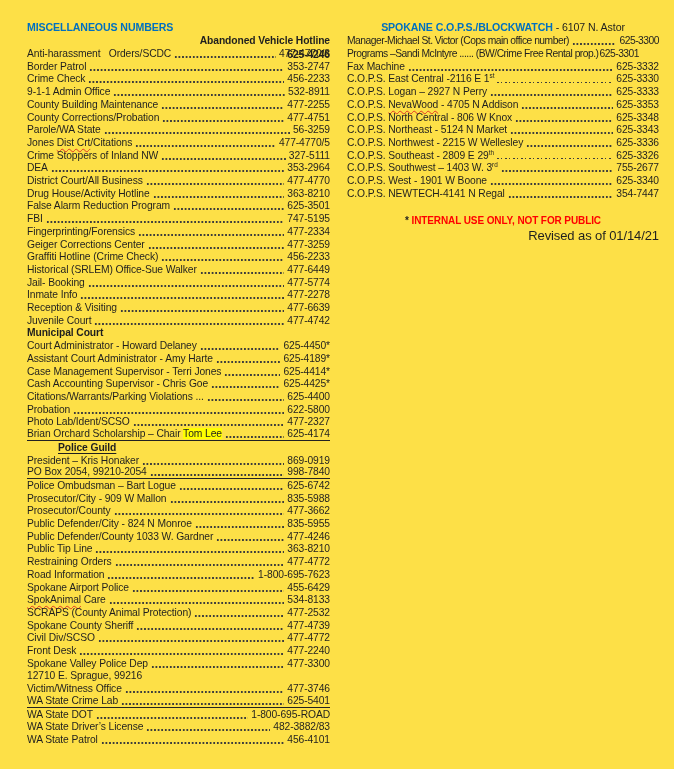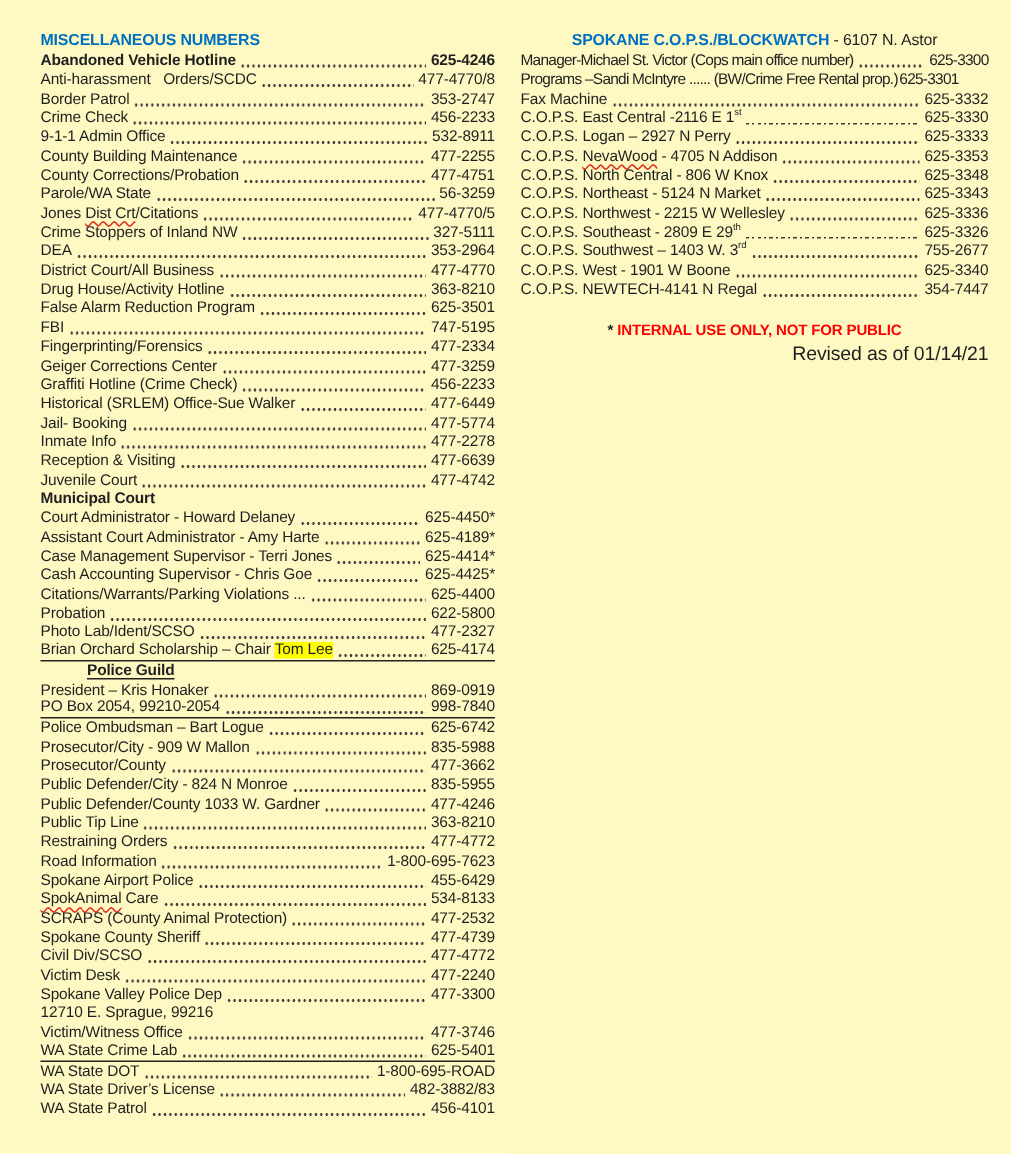--- a/index.html
+++ b/index.html
@@ -1,20 +1,20 @@
 <!DOCTYPE html>
 <html><head>
 <meta charset="utf-8">
 <style>
   html,body{margin:0;padding:0;background:#ffffff;}
   .page{
     position:relative;
     width:674px;height:769px;
     box-sizing:border-box;
-    background:#fef9c3;
+    background:#fde047;
     padding:21px 0 0 27px;
     display:flex;
     font-family:"Liberation Sans","DejaVu Sans",sans-serif;
     color:#1f1f1f;
     overflow:hidden;
   }
   .col{box-sizing:border-box;}
   .col.left{width:303px;margin-right:17px;}
   .col.right{width:312px;}
   .col-title{
@@ -25,21 +25,21 @@
   }
   .col-title .blue{color:#0070C0;}
   .col-title .suffix{color:#1f1f1f;font-weight:normal;}
   .right .col-title{text-align:center;}
   .row{
     display:flex;align-items:flex-end;
     height:12.71px;box-sizing:border-box;
     font-size:10.3px;line-height:12px;
     letter-spacing:-0.1px;
   }
-  .row.bold{font-weight:bold;}
+  .row.bold{font-weight:bold;flex-direction:column;}
   .row.header{font-weight:bold;}
   .row.underlined{border-bottom:1px solid #222;}
   .row.tight{letter-spacing:-0.5px;}
   .label{white-space:pre;flex:0 0 auto;}
   .label.utext{text-decoration:underline;text-decoration-thickness:1px;text-underline-offset:1.5px;padding-left:31px;}
   .leader{
     flex:1 1 8px;min-width:0;
     align-self:flex-end;
     height:2px;margin:0 2px 2px 3px;
     background-image:radial-gradient(circle closest-side,#3c3c3c 75%,transparent 100%);
@@ -315,21 +315,21 @@
           <span class="label">Spokane County Sheriff</span>
           <span class="leader"></span>
           <span class="number">477-4739</span>
         </div>
         <div class="row">
           <span class="label">Civil Div/SCSO</span>
           <span class="leader"></span>
           <span class="number">477-4772</span>
         </div>
         <div class="row">
-          <span class="label">Victim Desk</span>
+          <span class="label">Front Desk</span>
           <span class="leader"></span>
           <span class="number">477-2240</span>
         </div>
         <div class="row">
           <span class="label">Spokane Valley Police Dep</span>
           <span class="leader"></span>
           <span class="number">477-3300</span>
         </div>
         <div class="row">
           <span class="label">12710 E. Sprague, 99216</span>

